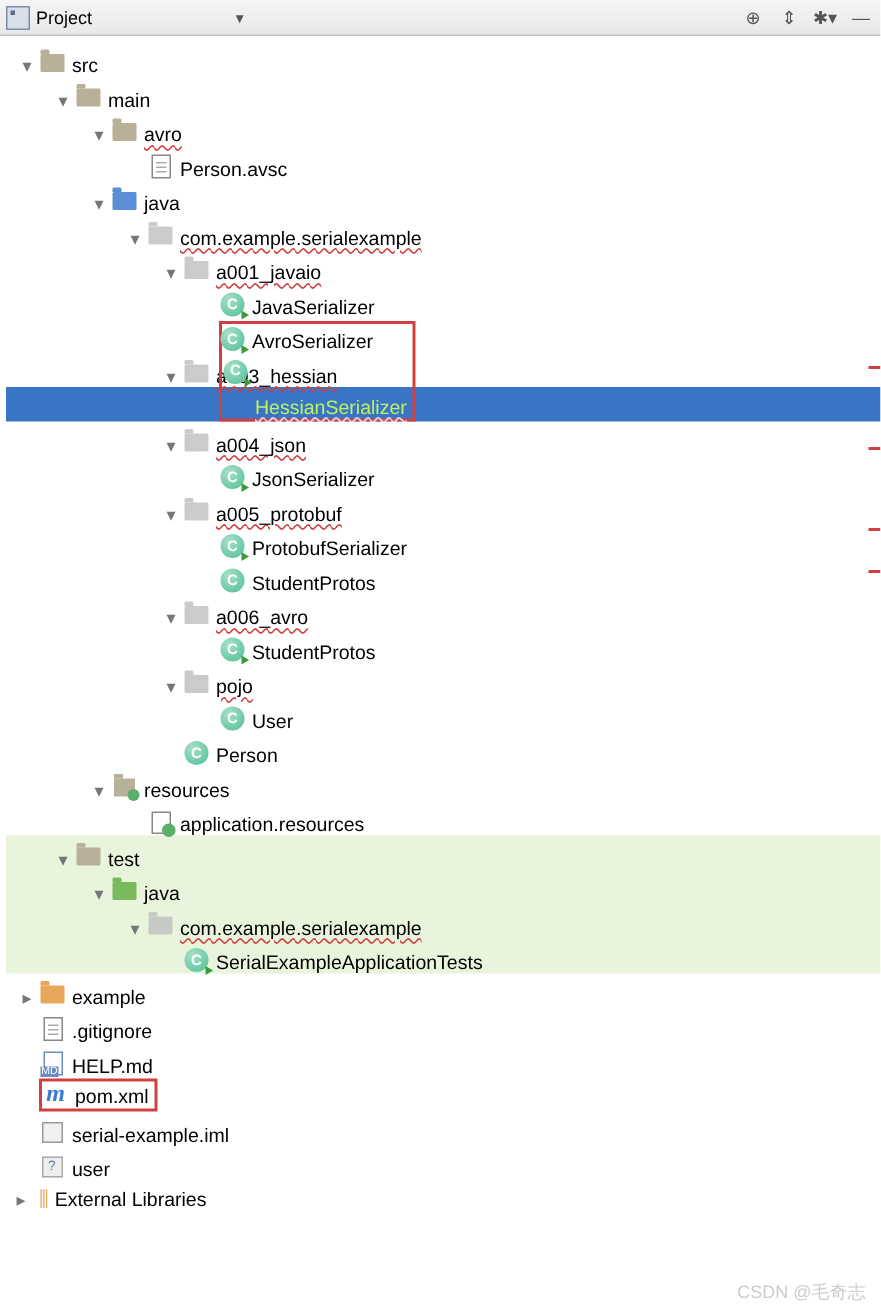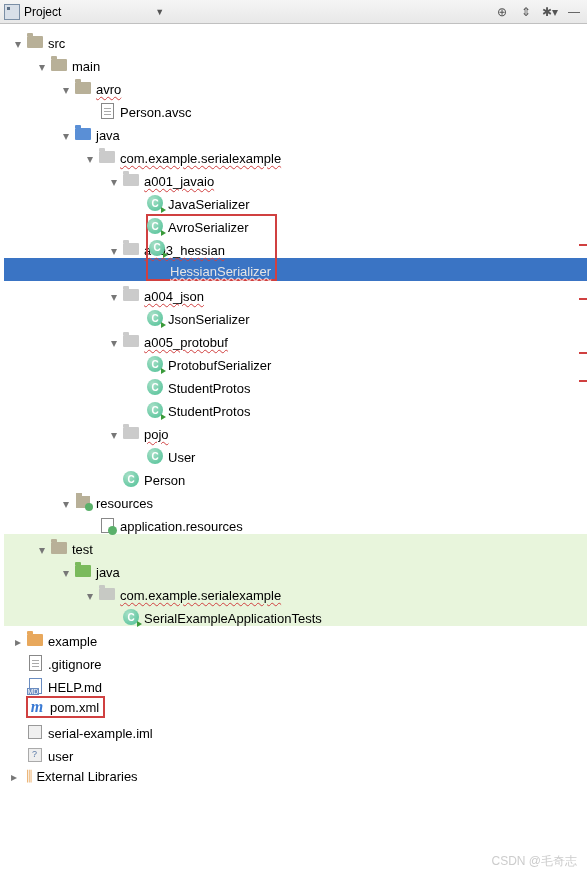--- a/index.html
+++ b/index.html
@@ -8,21 +8,21 @@
 .toolbar-left { display: flex; align-items: center; gap: 4px; flex: 1; }
 .proj-icon { width: 16px; height: 16px; background: #d8dfe8; border: 1px solid #7a8ea5; position: relative; }
 .proj-icon::after { content: ''; position: absolute; left: 2px; top: 2px; width: 3px; height: 3px; background: #5a6e85; }
 .toolbar-title { font-size: 12px; color: #000; }
 .dd-arrow { margin-left: 90px; color: #555; font-size: 9px; }
 .toolbar-right { display: flex; gap: 6px; align-items: center; }
 .toolbar-right span { width: 18px; height: 18px; display: inline-flex; align-items: center; justify-content: center; color: #555; font-size: 12px; cursor: pointer; }
 .tree { padding: 4px 0 0 4px; user-select: none; }
 .row { display: flex; align-items: flex-end; height: 23px; white-space: nowrap; cursor: pointer; }
 .row.sel { background: #3a74c4; color: #fff; }
-.row.sel .lbl { color: #e5e5e5; text-decoration: underline wavy rgba(255,255,255,0.7); margin-top: 48px; }
+.row.sel .lbl { color: #bef264; text-decoration: underline wavy rgba(255,255,255,0.7); margin-top: 48px; }
 .arrow { width: 16px; text-align: center; color: #777; font-size: 10px; }
 .arrow.down::before { content: '▾'; font-size: 12px; }
 .arrow.right::before { content: '▸'; font-size: 12px; }
 .arrow.none { visibility: hidden; }
 .ico { width: 18px; height: 18px; margin-right: 4px; display: inline-flex; align-items: center; justify-content: center; font-size: 12px; }
 .folder { width: 16px; height: 12px; background: #b8b098; border-radius: 1px; position: relative; }
 .folder::before { content: ''; position: absolute; top: -3px; left: 0; width: 6px; height: 3px; background: #b8b098; border-radius: 1px 1px 0 0; }
 .folder.orange { background: #e8a85c; }
 .folder.orange::before { background: #e8a85c; }
 .folder.src { background: #5a8fd6; }
@@ -195,20 +195,27 @@
       <span class="lbl">ProtobufSerializer</span>
     </div>
 <div class="row" style="padding-left:126px">
       <span class="arrow none"></span>
       <span class="ico">
         <span class="cls">C</span>
       </span>
       <span class="lbl">StudentProtos</span>
     </div>
 
+<div class="row" style="padding-left:102px">
+      <span class="arrow down"></span>
+      <span class="ico">
+        <span class="folder grey"></span>
+      </span>
+      <span class="lbl wavy">a006_avro</span>
+    </div>
 <div class="row" style="padding-left:126px">
       <span class="arrow none"></span>
       <span class="ico">
         <span class="cls-wrap"><span class="cls">C</span><span style="position:absolute;right:-3px;bottom:-2px;width:0;height:0;border-left:5px solid #3a9a3a;border-top:3px solid transparent;border-bottom:3px solid transparent"></span></span>
       </span>
       <span class="lbl">StudentProtos</span>
     </div>
 
 <div class="row" style="padding-left:102px">
       <span class="arrow down"></span>

